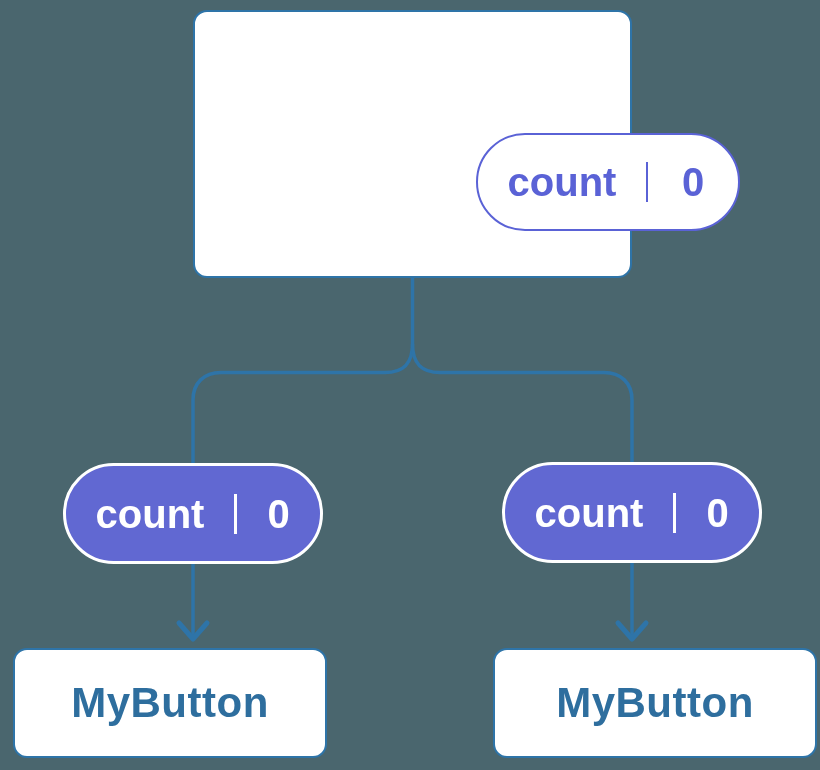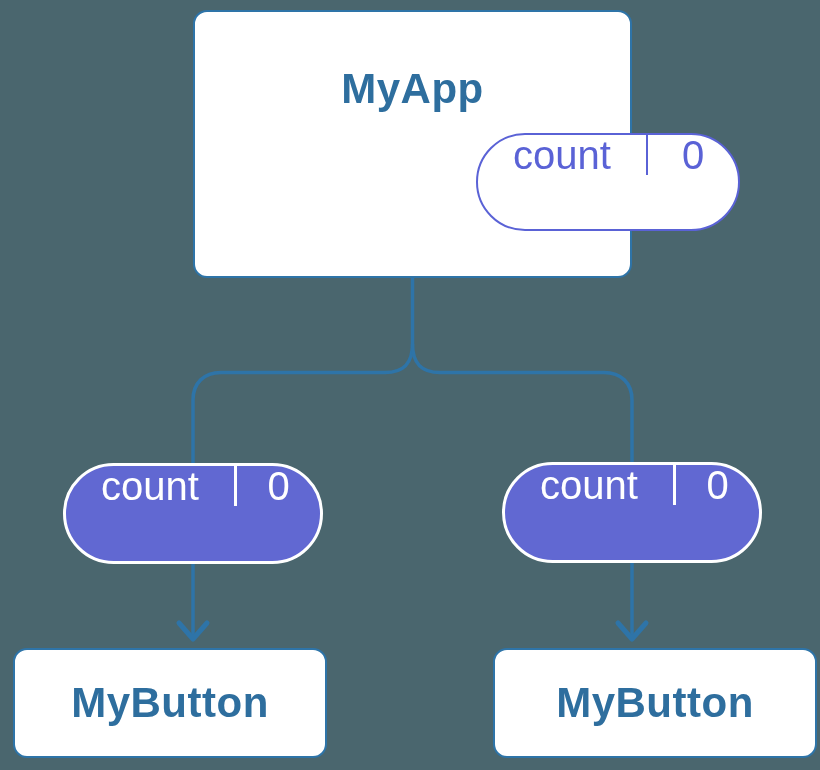--- a/index.html
+++ b/index.html
@@ -38,23 +38,24 @@
   .parent-title {
     position: absolute;
     left: 0; right: 0; top: 52px;
     text-align: center;
     line-height: 50px;
   }
   .pill {
     position: absolute;
     box-sizing: border-box;
     display: flex;
-    align-items: flex-start;
+    align-items: center;
     font-size: 40px;
     line-height: 1;
+    font-weight: bold;
   }
   .pill-outline {
     left: 281px; top: 121px;
     width: 264px; height: 98px;
     background: #FFFFFF;
     border: 2.5px solid #5A62D6;
     border-radius: 49px;
     color: #5A62D6;
   }
   .pill-filled {
@@ -88,21 +89,20 @@
       <path d="M 412.5 344 C 412.5 363 404 372.5 385 372.5 L 221 372.5 C 204 372.5 193 383 193 400 L 193 637"></path>
       <path d="M 412.5 344 C 412.5 363 421 372.5 440 372.5 L 604 372.5 C 621 372.5 632 383 632 400 L 632 637"></path>
     </g>
     <g fill="none" stroke="#2E74A8" stroke-width="5" stroke-linecap="round" stroke-linejoin="round">
       <path d="M 179 623 L 193 639 L 207 623"></path>
       <path d="M 618 623 L 632 639 L 646 623"></path>
     </g>
   </svg>
 
   <div class="component-box box-parent">
-    <div class="component-title parent-title">MyApp</div>
     <div class="pill pill-outline">
       <div class="pill-name">count</div>
       <div class="pill-value">0</div>
     </div>
   </div>
 
   <div class="pill pill-filled pill-filled-left">
     <div class="pill-name">count</div>
     <div class="pill-value">0</div>
   </div>

